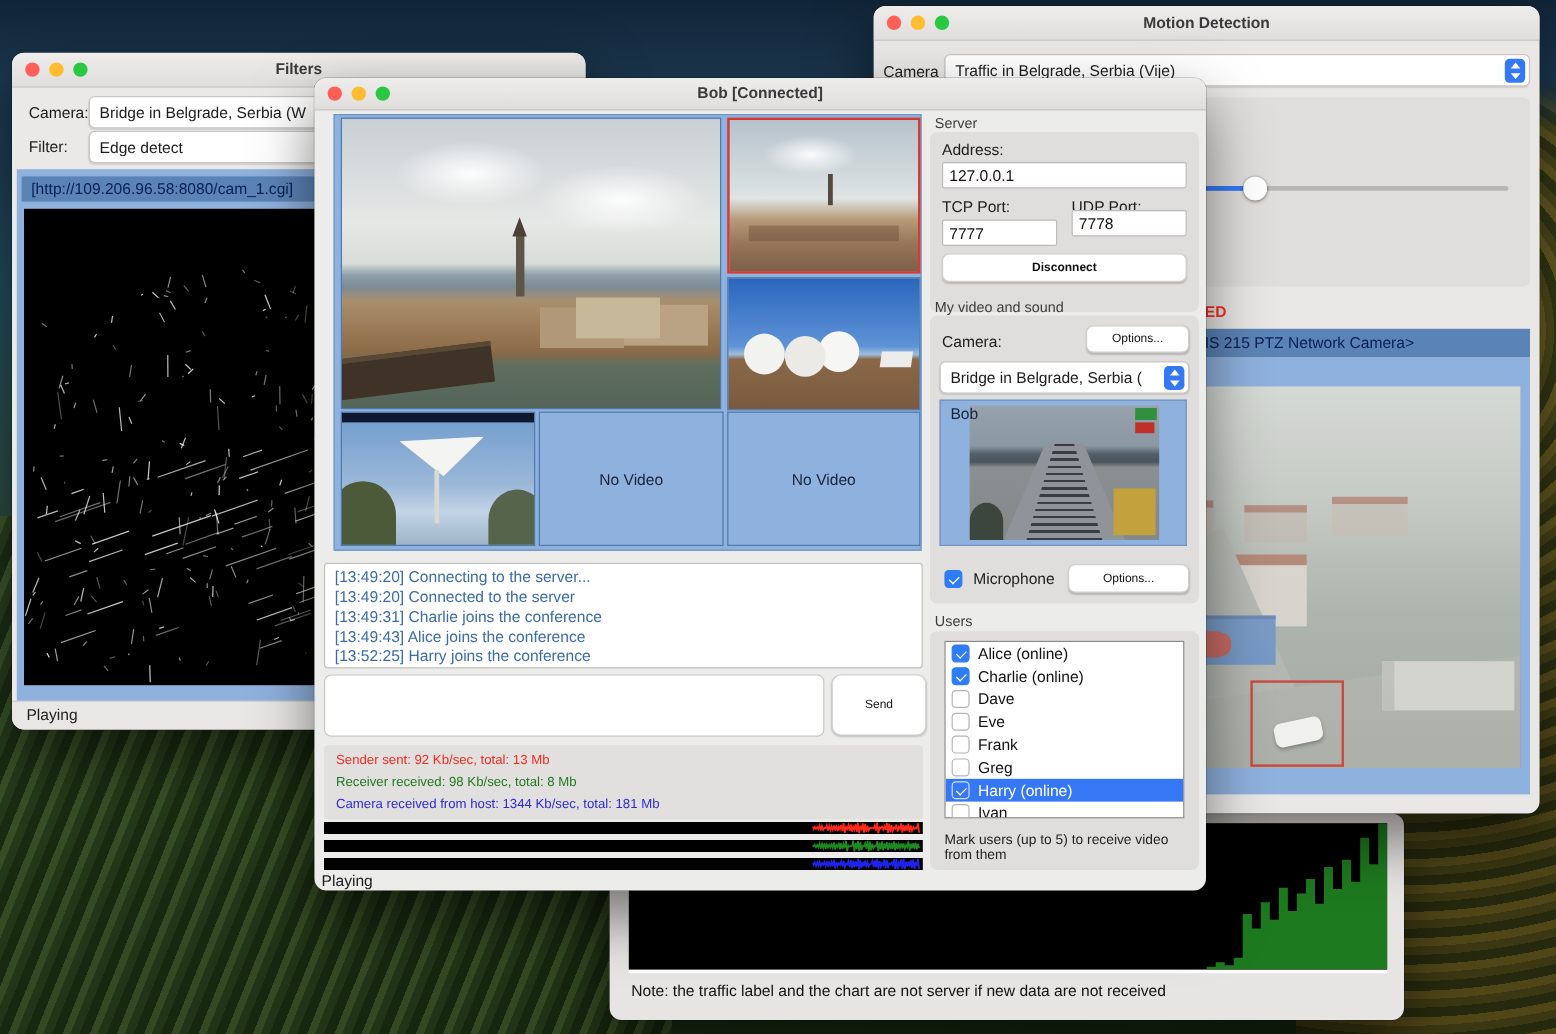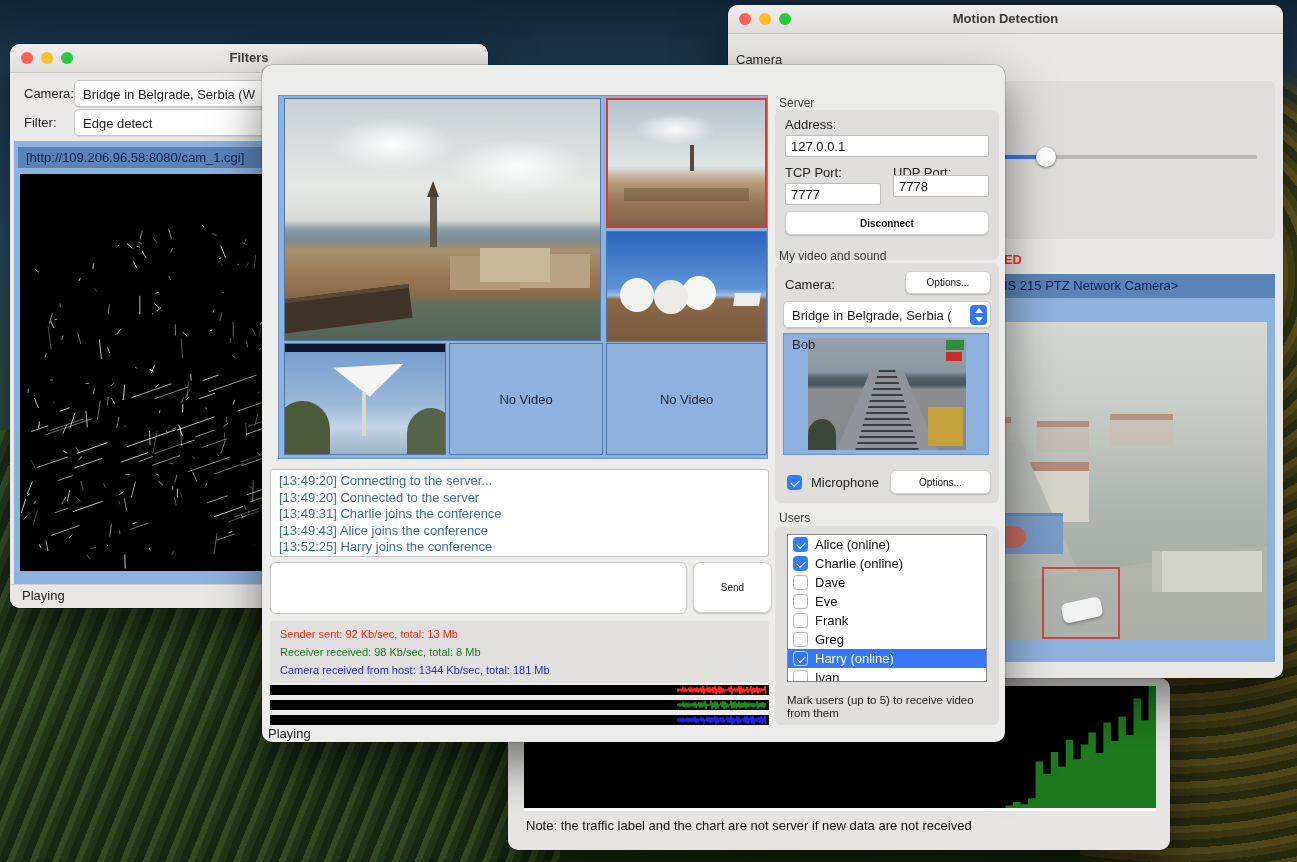--- a/index.html
+++ b/index.html
@@ -81,20 +81,24 @@
   <div class="window" style="left:728px;top:5px;width:555px;height:673px;z-index:2;">
     <div class="titlebar">
       <div class="lights">
         <span class="light l-close"></span>
         <span class="light l-min"></span>
         <span class="light l-zoom"></span>
       </div>
       <div class="title">Motion Detection</div>
     </div>
     <div class="label" style="left:8px;top:47px;">Camera</div>
+    <div class="dropdown" style="left:59px;top:40px;width:488px;height:27px;">
+      <span class="dd-val">Traffic in Belgrade, Serbia (Vije)</span>
+      <span class="stepper"></span>
+    </div>
     <div class="groupbox" style="left:8px;top:76px;width:539px;height:158px;">
       <div class="track" style="left:18px;top:74px;width:503px;"></div>
       <div class="trackfill" style="left:18px;top:74px;width:292px;"></div>
       <div class="thumb" style="left:300px;top:66px;"></div>
     </div>
     <div class="abs" style="top:247px;right:261px;font-size:13px;font-weight:bold;color:#fb2d1f;white-space:nowrap;">MOTION DETECTED</div>
     <div class="bluebar" style="left:8px;top:269px;width:539px;height:24px;line-height:24px;padding-left:243px;">&lt;AXIS 215 PTZ Network Camera&gt;</div>
     <div class="abs" style="left:8px;top:293px;width:539px;height:364px;background:#8fb1dd;">
       <div class="abs" style="left:8px;top:24px;width:523px;height:318px;overflow:hidden;background:linear-gradient(180deg,#c3c6c1 0%,#b5b9b3 30%,#a9afa7 45%,#9ba39b 60%,#959d95 100%);">
         <div class="art" style="left:4%;top:26%;width:16%;height:16%;background:#cfc8bf;border-top:7px solid #8f4a3c;"></div>
@@ -572,20 +576,28 @@
             <line x1="106.9" y1="272.8" x2="155.8" y2="255.7" stroke="#fff" stroke-opacity="0.78" stroke-width="1"></line>
           </svg>
       </div>
     </div>
     <div class="abs" style="left:0;top:540px;width:478px;height:24px;background:#e9e7e5;border-top:1px solid #d2d0ce;">
       <span class="statusline" style="left:12px;top:3px;">Playing</span>
     </div>
   </div>
 
   <div class="window" style="left:262px;top:65px;width:743px;height:677px;z-index:4;background:#ececea;">
+    <div class="titlebar" style="height:26px;">
+      <div class="lights" style="top:7px;">
+        <span class="light l-close"></span>
+        <span class="light l-min"></span>
+        <span class="light l-zoom"></span>
+      </div>
+      <div class="title" style="top:5px;">Bob [Connected]</div>
+    </div>
 
     <div class="grid">
       <div class="cell" style="left:5px;top:2px;width:317px;height:243px;background:linear-gradient(180deg,#c9cfd4 0%,#e6e8e6 36%,#d8dcd8 50%,#8fa0aa 54%,#7c8b94 58%,#a98f6e 63%,#9a7a55 73%,#8a6a48 81%,#5f6e5e 85%,#55645a 100%);">
         <div class="art" style="left:14%;top:8%;width:40%;height:22%;background:radial-gradient(closest-side,rgba(255,255,255,.95),rgba(255,255,255,0));"></div>
         <div class="art" style="left:52%;top:16%;width:44%;height:24%;background:radial-gradient(closest-side,rgba(255,255,255,.9),rgba(255,255,255,0));"></div>
         <div class="art" style="left:46%;top:40%;width:7px;height:52px;background:#5e5448;"></div>
         <div class="cone" style="left:45.2%;top:34%;border-left:6px solid transparent;border-right:6px solid transparent;border-bottom:16px solid #4a4038;"></div>
         <div class="art" style="left:62%;top:62%;width:22%;height:14%;background:#c8b89a;box-shadow:-30px 8px 0 #b09878,40px 6px 0 #baa284;"></div>
         <div class="art" style="left:-6px;bottom:6%;width:132px;height:30px;background:#3f3328;border-top:4px solid #5a4836;transform:rotate(-7deg);"></div>
       </div>

